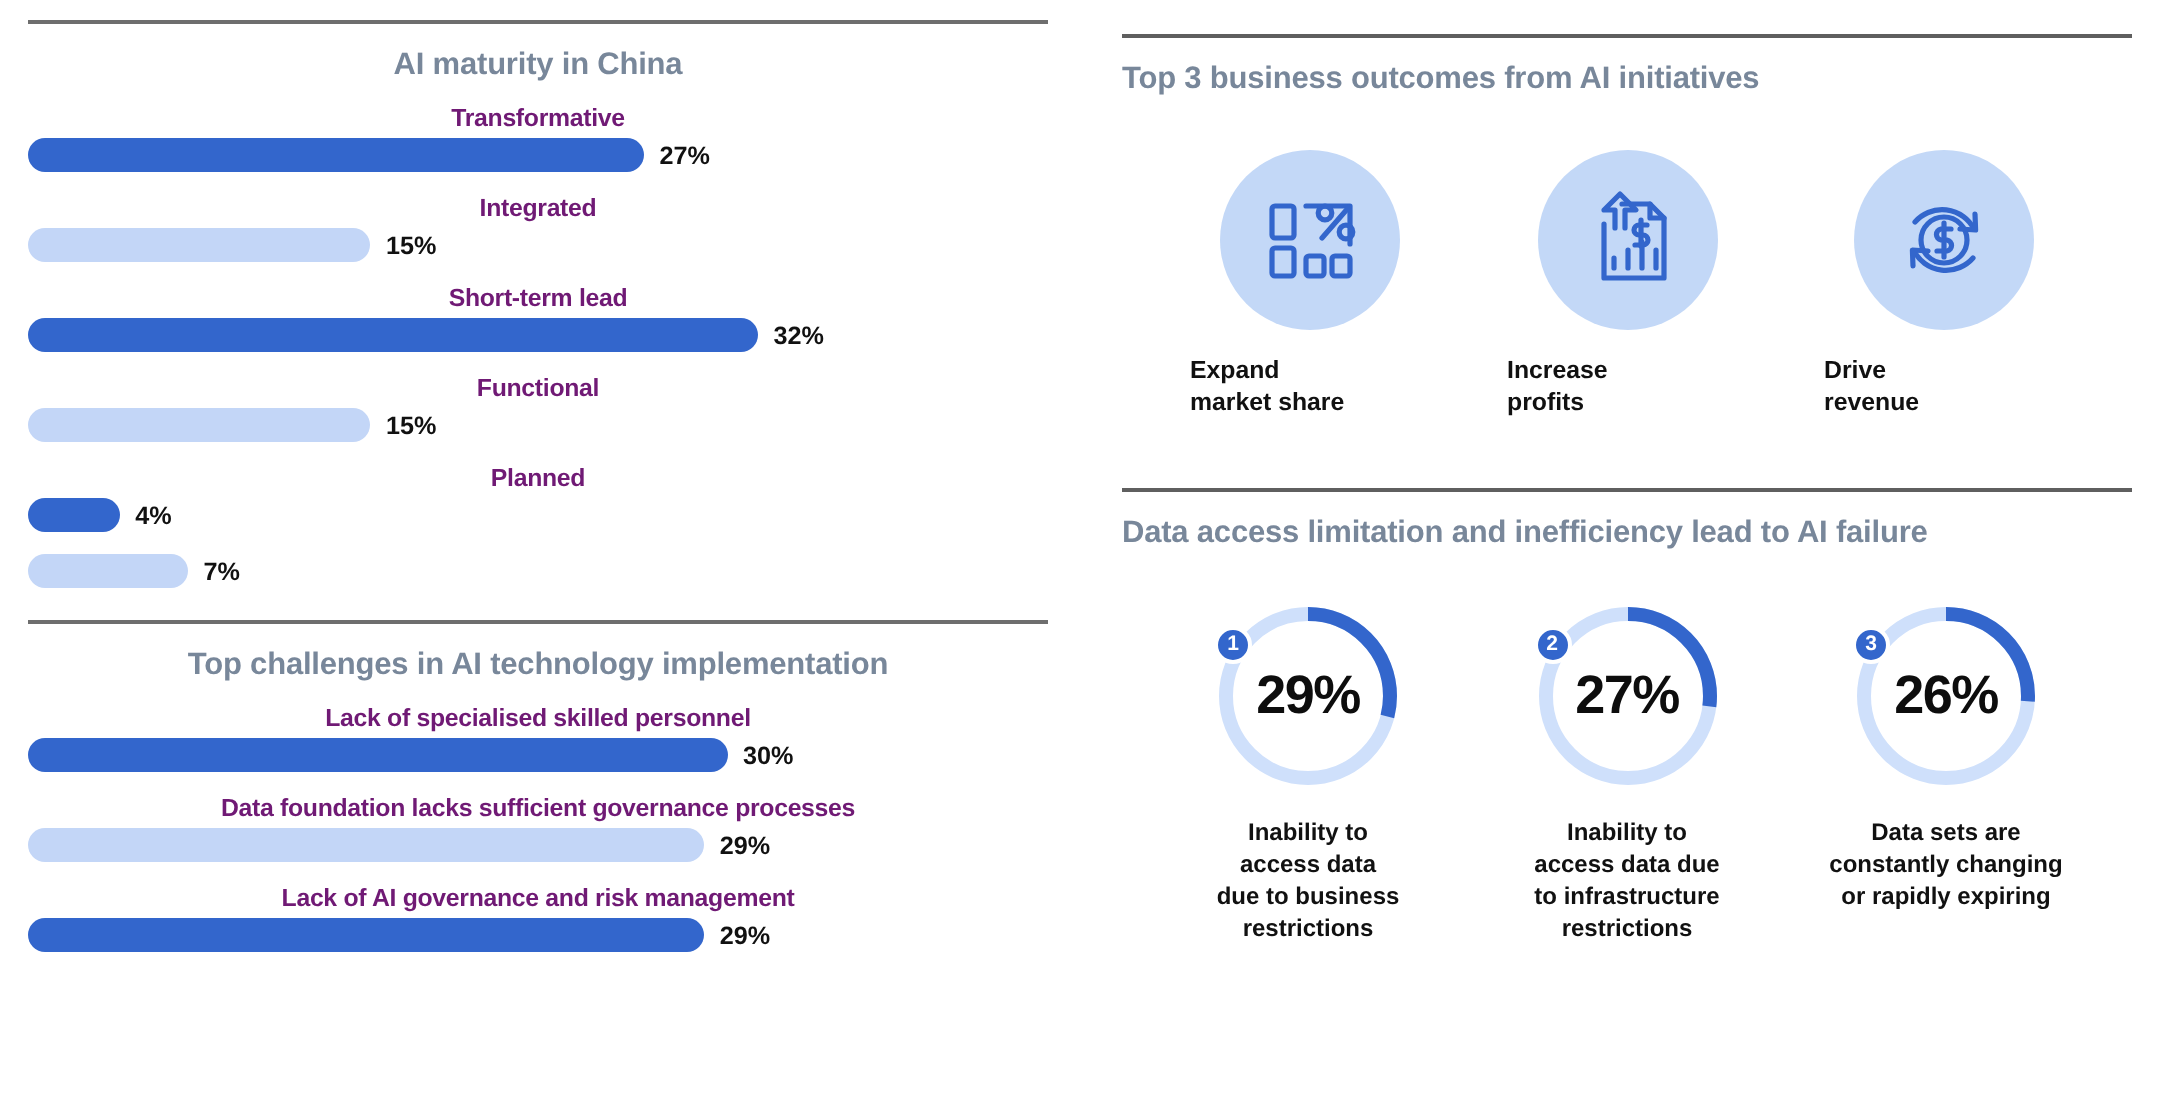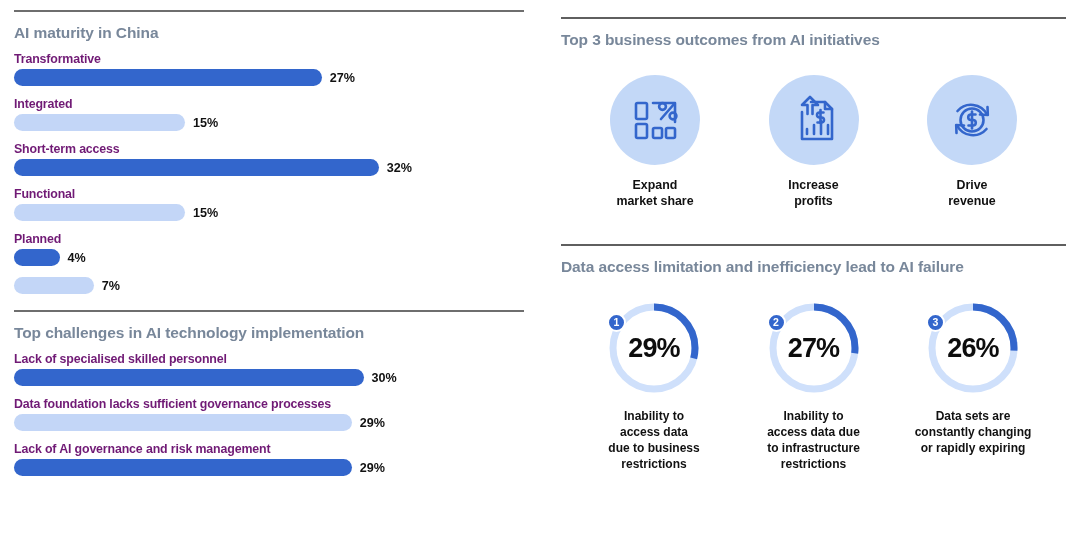--- a/index.html
+++ b/index.html
@@ -4,21 +4,21 @@
 <style>
   * { box-sizing: border-box; margin: 0; padding: 0; }
   html, body {
     width: 1080px; height: 551px;
     background: #ffffff;
     font-family: "Liberation Sans", sans-serif;
     overflow: hidden;
   }
   .page { position: relative; width: 1080px; height: 551px; }
 
-  .col-left  { position: absolute; left: 14px;  top: 0; width: 510px; }
+  .col-left  { position: absolute; left: 14px;  top: 0; width: 510px; text-align: center; }
   .col-right { position: absolute; left: 561px; top: 0; width: 505px; margin-top: 7px; }
 
   
   .rule { height: 2px; background: #6e6e6e; width: 100%; }
   .rule.right { background: #5f5f5f; }
   .sect-title {
     color: #78879a;
     font-size: 15.5px;
     font-weight: bold;
     letter-spacing: -0.1px;
@@ -51,21 +51,21 @@
     white-space: nowrap;
   }
 
   
   .outcomes {
     display: flex;
     justify-content: space-between;
     padding: 0 34px;
     margin-top: 26px;
   }
-  .outcome { width: 120px; text-align: center; }
+  .outcome { width: 120px; text-align: left; }
   .circle {
     width: 90px; height: 90px;
     border-radius: 50%;
     background: #c3d8f7;
     margin: 0 auto;
     display: flex; align-items: center; justify-content: center;
   }
   .outcome-label {
     margin-top: 12px;
     font-size: 12.4px;
@@ -130,21 +130,21 @@
             </div>
           </div>
           <div class="bar-row">
             <div class="bar-label">Integrated</div>
             <div class="bar-line">
               <div class="bar-fill light" style="width: 171px;"></div>
               <div class="bar-value">15%</div>
             </div>
           </div>
           <div class="bar-row">
-            <div class="bar-label">Short-term access</div>
+            <div class="bar-label">Short-term lead</div>
             <div class="bar-line">
               <div class="bar-fill" style="width: 364.8px;"></div>
               <div class="bar-value">32%</div>
             </div>
           </div>
           <div class="bar-row">
             <div class="bar-label">Functional</div>
             <div class="bar-line">
               <div class="bar-fill light" style="width: 171px;"></div>
               <div class="bar-value">15%</div>

